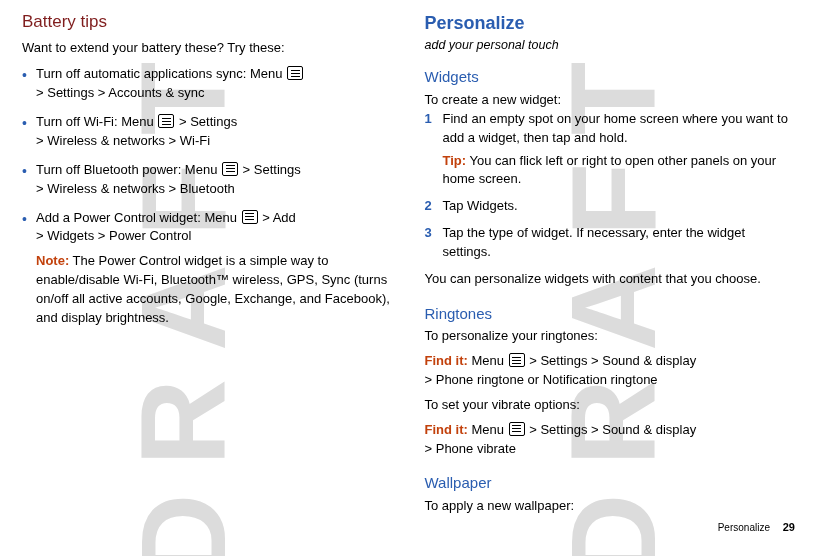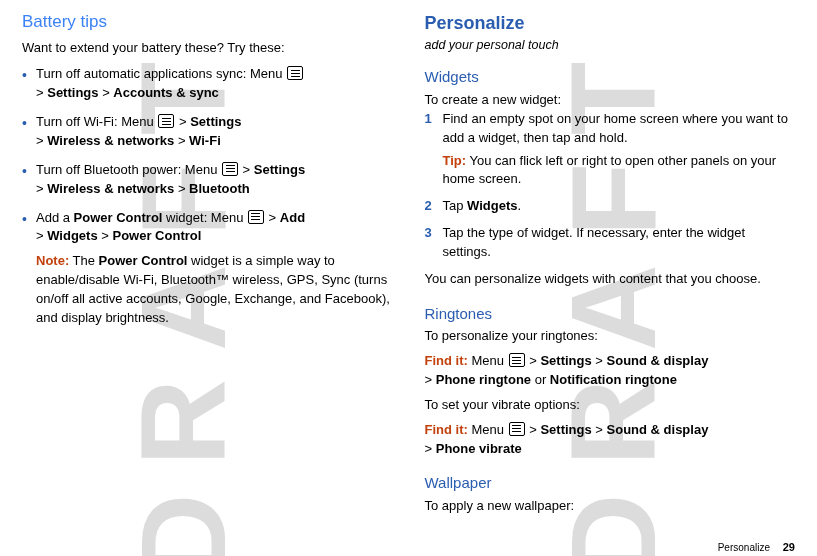--- a/index.html
+++ b/index.html
@@ -29,21 +29,21 @@
     color: #dcdcdc;
     transform: rotate(-90deg);
     transform-origin: center center;
     letter-spacing: 28px;
     z-index: 0;
     white-space: nowrap;
   }
   .wm-left { left: -90px; top: 220px; }
   .wm-right { left: 340px; top: 220px; }
   h2.section {
-    color: #3b82f6;
+    color: #7f1d1d;
     font-weight: normal;
     font-size: 17px;
     margin-bottom: 2px;
   }
   h1.section-main {
     color: #2a5db0;
     font-weight: 800;
     font-size: 18px;
     margin-bottom: 0;
   }
@@ -66,21 +66,21 @@
   ol.steps { list-style: none; padding-left: 0; }
   ol.steps > li { position: relative; padding-left: 18px; margin-bottom: 8px; }
   ol.steps > li > .num {
     color: #2a5db0;
     font-weight: 900;
     font-size: 13px;
     position: absolute;
     left: 0;
     top: 0;
   }
-  .bold { font-weight: 700; }
+  .bold { font-weight: 400; }
   .blue-bold { color: #c2410c; font-weight: 900; }
   .menu-icon {
     display: inline-block;
     width: 16px;
     height: 14px;
     border: 1px solid #000;
     border-radius: 2px;
     vertical-align: -2px;
     position: relative;
     margin: 0 1px;
@@ -95,21 +95,21 @@
   }
   .subhead {
     color: #2a5db0;
     font-size: 15px;
     font-weight: normal;
     margin-top: 14px;
     margin-bottom: 3px;
   }
   .footer {
     position: absolute;
-    bottom: 0;
+    bottom: 20px;
     right: 22px;
     font-size: 10px;
     color: #000;
   }
   .footer .pg { font-weight: 900; margin-left: 10px; font-size:11px;}
   .para { margin: 6px 0; }
   .tip-block { margin-top: 4px; }
 </style>
 </head>
 <body>

